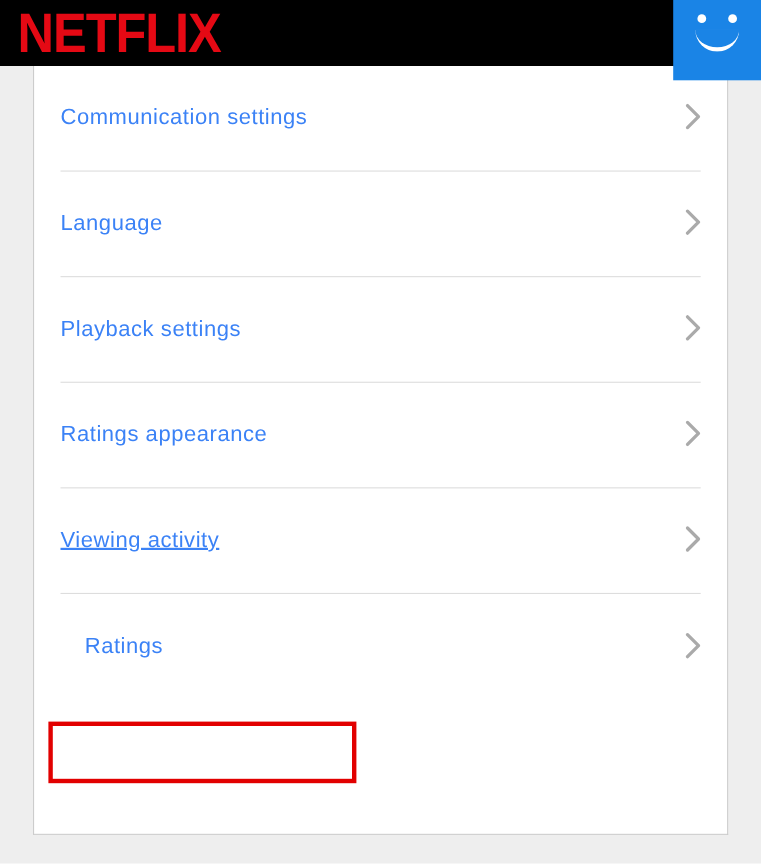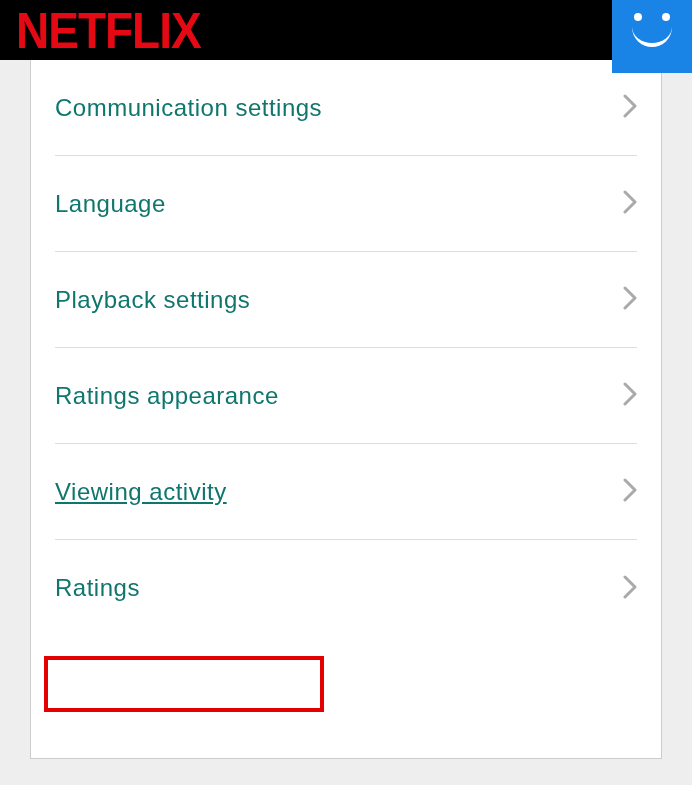--- a/index.html
+++ b/index.html
@@ -78,24 +78,25 @@
     .settings-item {
       display: flex;
       align-items: center;
       justify-content: space-between;
       height: 96px;
       border-bottom: 1px solid #dddddd;
       cursor: pointer;
     }
     .settings-item:last-child {
       border-bottom: none;
+      margin-left: 22px;
     }
     .settings-label {
-      font-size: 24px;
-      color: #0f766e;
+      font-size: 20px;
+      color: #3b82f6;
       letter-spacing: 0.5px;
     }
     .settings-label.underlined {
       text-decoration: underline;
     }
     .chevron {
       color: #aaaaaa;
       font-size: 32px;
       font-weight: 300;
     }

